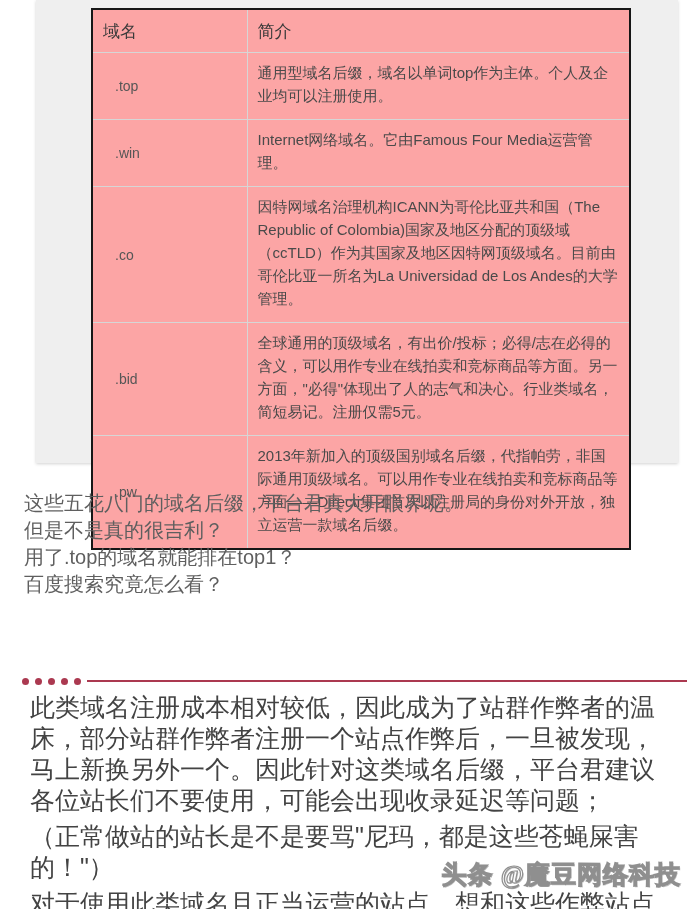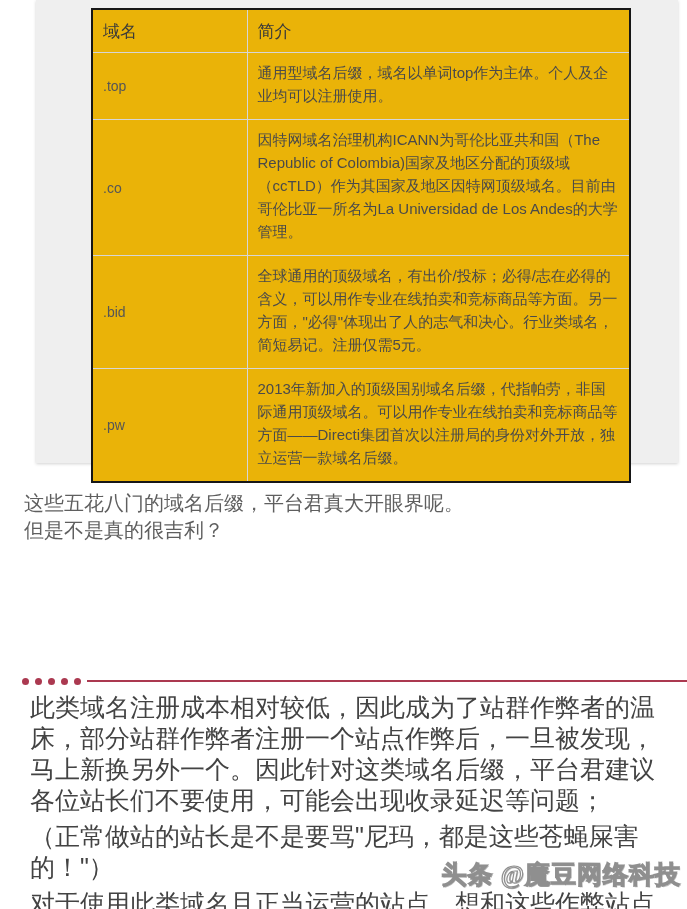--- a/index.html
+++ b/index.html
@@ -18,36 +18,36 @@
     left: 36px; top: 0;
     width: 642px; height: 463px;
     background: #efefef;
     box-shadow: 0 1px 3px rgba(0,0,0,0.18);
   }
   table.domain-table {
     position: absolute;
     left: 55px; top: 8px;
     width: 540px;
     border-collapse: collapse;
-    background: #eab308;
+    background: #fca5a5;
     border: 2px solid #161616;
     table-layout: fixed;
   }
   col.col-domain { width: 155px; }
   .domain-table th {
     font-size: 17px; font-weight: 400; color: #3a3a3a;
     text-align: left; padding: 10px 8px 9px 10px;
   }
   .domain-table td, .domain-table th { border-top: 1px solid #d6d6d6; }
   .domain-table thead th:first-child,
   .domain-table tbody td:first-child { border-right: 1px solid #d6d6d6; }
   .domain-table thead tr th { border-top: none; }
   td.cell-domain {
     font-size: 14px; color: #565656;
-    vertical-align: middle; padding: 6px 6px 6px 10px;
+    vertical-align: middle; padding: 6px 6px 6px 22px;
   }
   td.cell-intro {
     font-size: 15px; color: #4a4a4a;
     line-height: 23px; padding: 8px 10px 12px 10px;
     vertical-align: middle;
   }
 
   
   .questions { position: absolute; left: 24px; top: 490px; width: 640px; }
   .questions p {
@@ -101,38 +101,44 @@
           <th>域名</th>
           <th>简介</th>
         </tr>
       </thead>
       <tbody>
         <tr>
           <td class="cell-domain">.top</td>
           <td class="cell-intro">通用型域名后缀，域名以单词top作为主体。个人及企业均可以注册使用。</td>
         </tr>
         <tr>
+          <td class="cell-domain">.win</td>
+          <td class="cell-intro">Internet网络域名。它由Famous Four Media运营管理。</td>
+        </tr>
+        <tr>
           <td class="cell-domain">.co</td>
           <td class="cell-intro">因特网域名治理机构ICANN为哥伦比亚共和国（The Republic of Colombia)国家及地区分配的顶级域（ccTLD）作为其国家及地区因特网顶级域名。目前由哥伦比亚一所名为La Universidad de Los Andes的大学管理。</td>
         </tr>
         <tr>
           <td class="cell-domain">.bid</td>
           <td class="cell-intro">全球通用的顶级域名，有出价/投标；必得/志在必得的含义，可以用作专业在线拍卖和竞标商品等方面。另一方面，"必得"体现出了人的志气和决心。行业类域名，简短易记。注册仅需5元。</td>
         </tr>
         <tr>
           <td class="cell-domain">.pw</td>
           <td class="cell-intro">2013年新加入的顶级国别域名后缀，代指帕劳，非国际通用顶级域名。可以用作专业在线拍卖和竞标商品等方面——Directi集团首次以注册局的身份对外开放，独立运营一款域名后缀。</td>
         </tr>
       </tbody>
     </table>
   </div>
 
   <div class="questions">
     <p>这些五花八门的域名后缀，平台君真大开眼界呢。</p>
     <p>但是不是真的很吉利？</p>
+    <p>用了.top的域名就能排在top1？</p>
+    <p>百度搜索究竟怎么看？</p>
   </div>
 
   <div class="divider">
     <span class="dot"></span>
     <span class="dot"></span>
     <span class="dot"></span>
     <span class="dot"></span>
     <span class="dot"></span>
     <span class="line"></span>
   </div>

